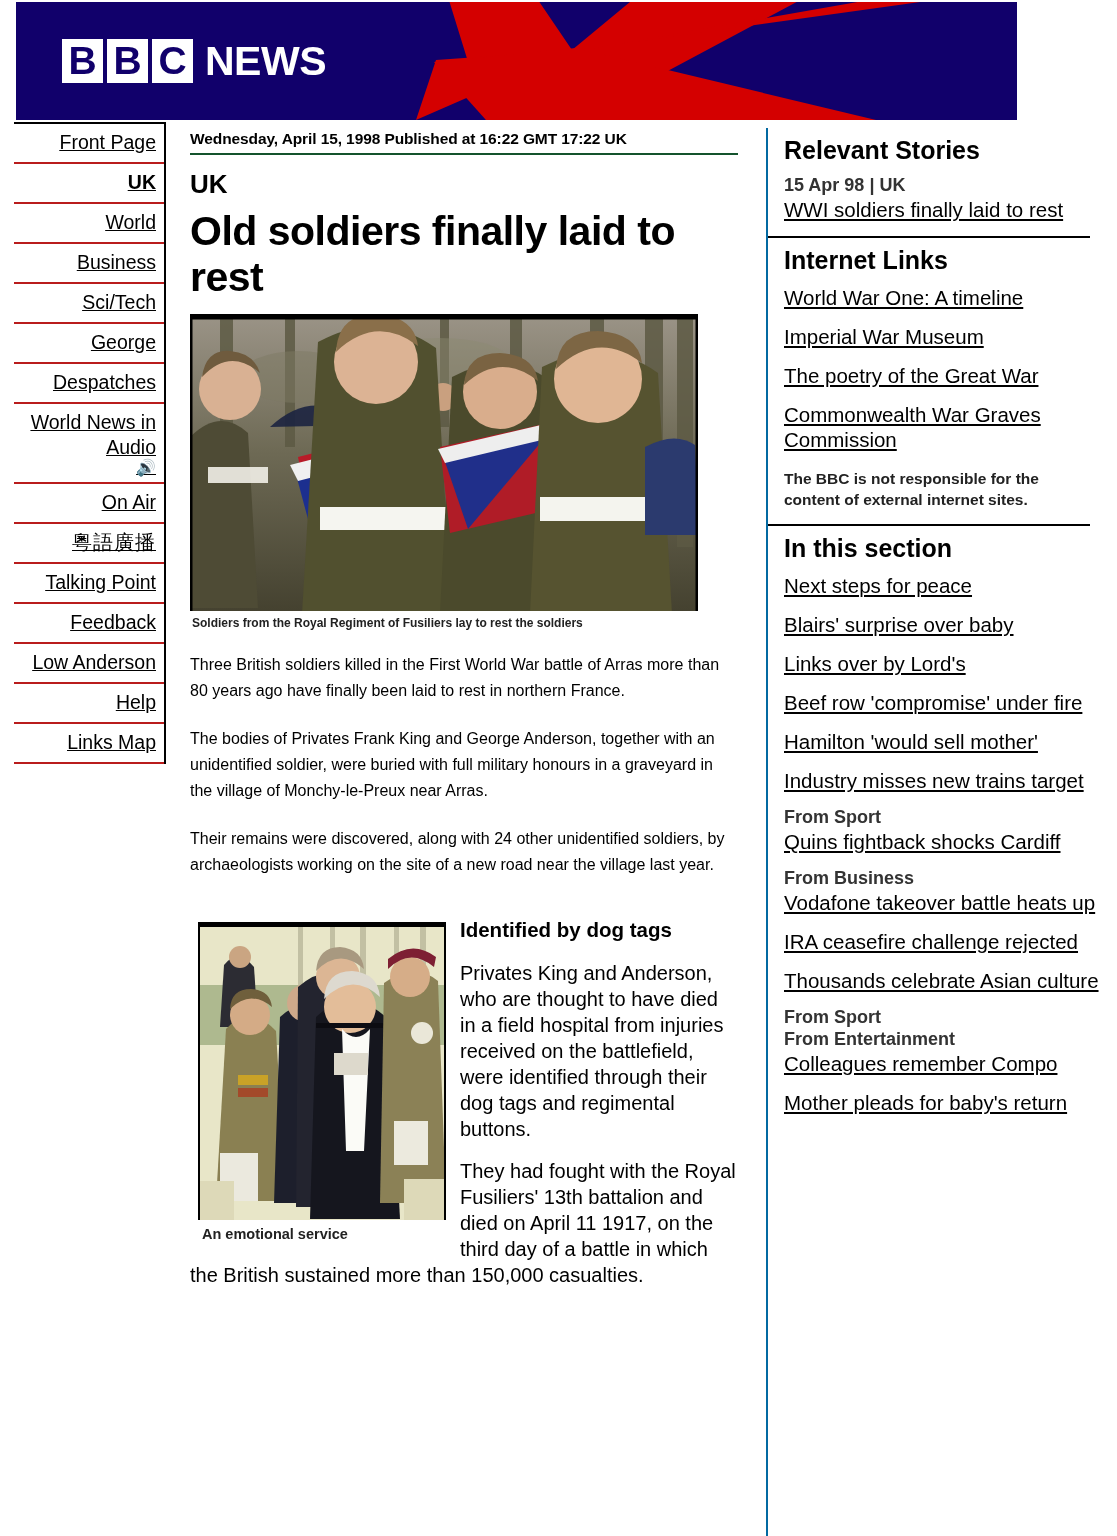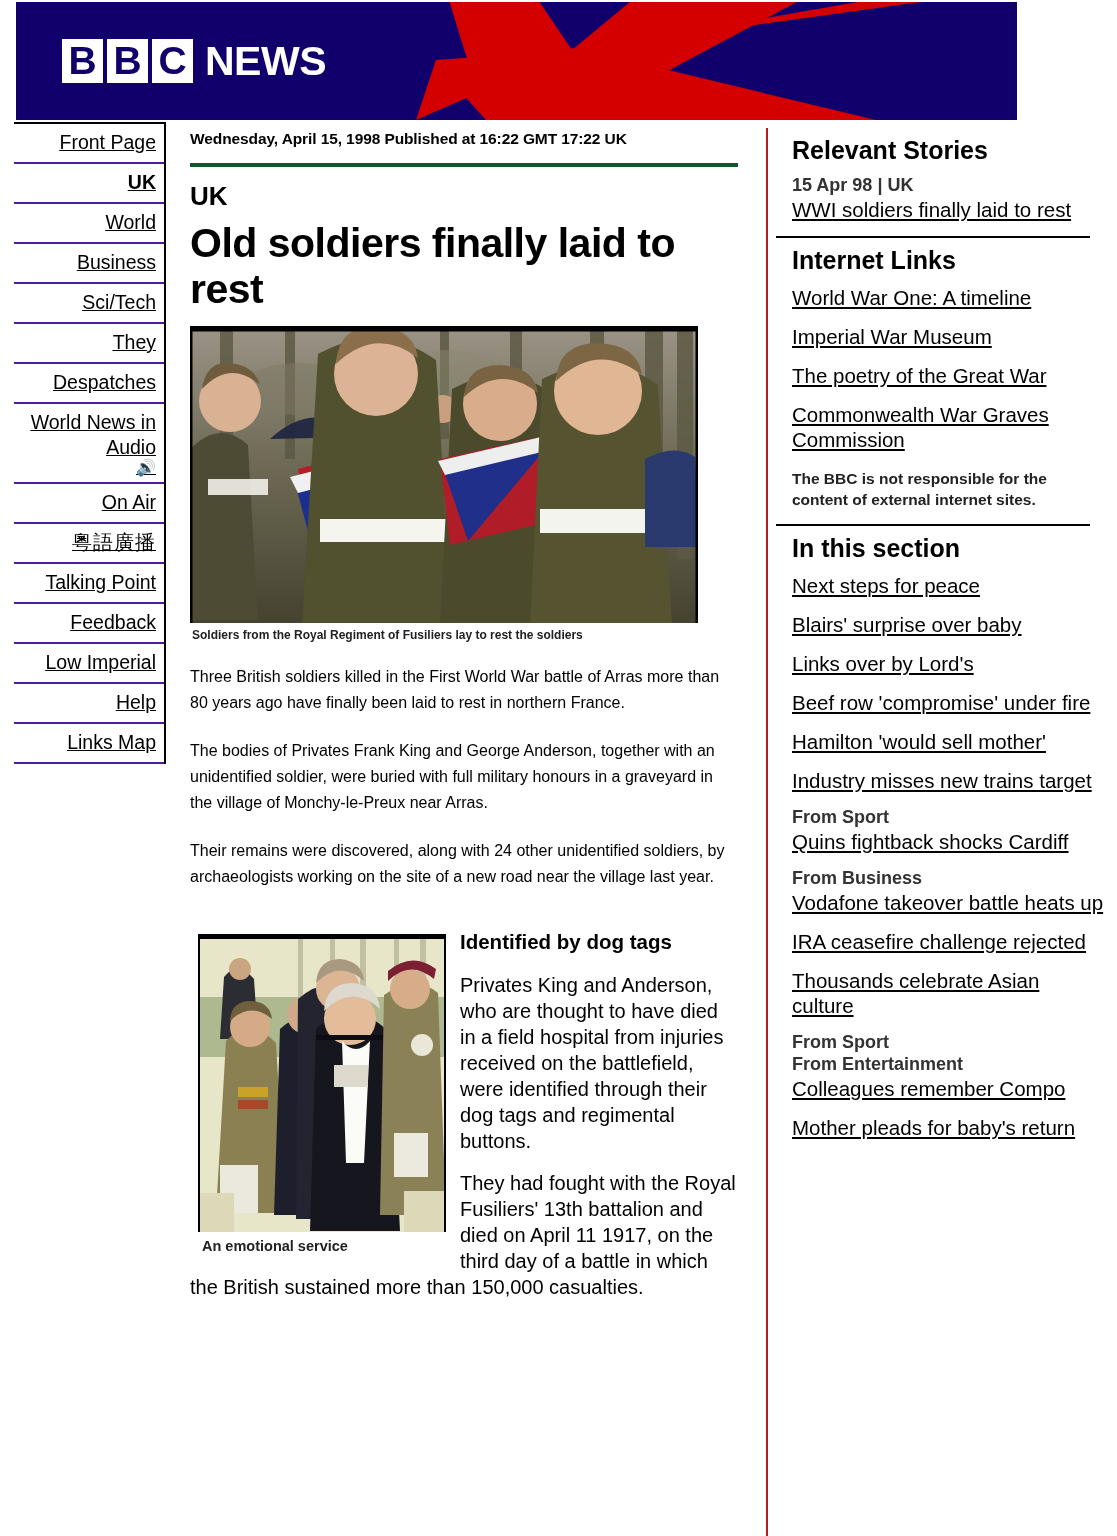--- a/index.html
+++ b/index.html
@@ -55,21 +55,21 @@
   }
 
   
   #leftnav {
     position: absolute;
     left: 14px; top: 122px;
     width: 152px;
     border-right: 2px solid #000000;
   }
   .nav-item {
-    border-bottom: 2px solid #4c1d95;
+    border-bottom: 2px solid #b91c1c;
     text-align: right;
     padding: 6px 8px 7px 4px;
     font-size: 19.5px;
     line-height: 25px;
     color: #000000;
     text-decoration: underline;
     cursor: pointer;
     background: #ffffff;
   }
   .nav-item:first-child { border-top: 2px solid #000000; }
@@ -95,22 +95,22 @@
   
   #center {
     position: absolute;
     left: 190px; top: 130px;
     width: 548px;
   }
   #dateline {
     font-size: 15.5px;
     font-weight: bold;
     color: #000000;
-    padding-bottom: 15px;
-    border-bottom: 4px solid #14532d;
+    padding-bottom: 5px;
+    border-bottom: 2px solid #14532d;
     letter-spacing: -0.1px;
   }
   #kicker {
     font-size: 26px;
     font-weight: bold;
     margin: 14px 0 8px 0;
   }
   #headline {
     font-size: 41px;
     font-weight: bold;
@@ -162,22 +162,22 @@
     padding-left: 4px;
   }
   #dogtags-block { margin-top: 40px; }
   .p-wrap { font-size: 20px; line-height: 26px; margin: 0 0 16px 0; }
 
   
   #right {
     position: absolute;
     left: 766px; top: 128px;
     width: 340px;
-    border-left: 2px solid #b91c1c;
-    padding-left: 24px;
+    border-left: 2px solid #0369a1;
+    padding-left: 16px;
     height: 1408px;
   }
   .rs-head {
     font-size: 25px;
     font-weight: bold;
     margin: 8px 0 10px 0;
   }
   .rs-meta {
     font-size: 18px;
     font-weight: bold;
@@ -222,28 +222,28 @@
     <div id="news-word">NEWS</div>
   </div>
 </div>
 
 <nav id="leftnav">
     <div class="nav-item"><span class="nav-label">Front Page</span></div>
     <div class="nav-item bold"><span class="nav-label">UK</span></div>
     <div class="nav-item"><span class="nav-label">World</span></div>
     <div class="nav-item"><span class="nav-label">Business</span></div>
     <div class="nav-item"><span class="nav-label">Sci/Tech</span></div>
-    <div class="nav-item"><span class="nav-label">They</span></div>
+    <div class="nav-item"><span class="nav-label">George</span></div>
     <div class="nav-item"><span class="nav-label">Despatches</span></div>
     <div class="nav-item"><span class="nav-label">World News in Audio</span><span class="audio-icon">🔊</span></div>
     <div class="nav-item"><span class="nav-label">On Air</span></div>
     <div class="nav-item"><span class="nav-cantonese">粵語廣播</span></div>
     <div class="nav-item"><span class="nav-label">Talking Point</span></div>
     <div class="nav-item"><span class="nav-label">Feedback</span></div>
-    <div class="nav-item"><span class="nav-label">Low Imperial</span></div>
+    <div class="nav-item"><span class="nav-label">Low Anderson</span></div>
     <div class="nav-item"><span class="nav-label">Help</span></div>
     <div class="nav-item"><span class="nav-label">Links Map</span></div>
   </nav>
 
 <main id="center">
   <div id="dateline">Wednesday, April 15, 1998 Published at 16:22 GMT 17:22 UK</div>
   <div id="kicker">UK</div>
   <h1 id="headline">Old soldiers finally laid to rest</h1>
 
   <div class="photo-main">

